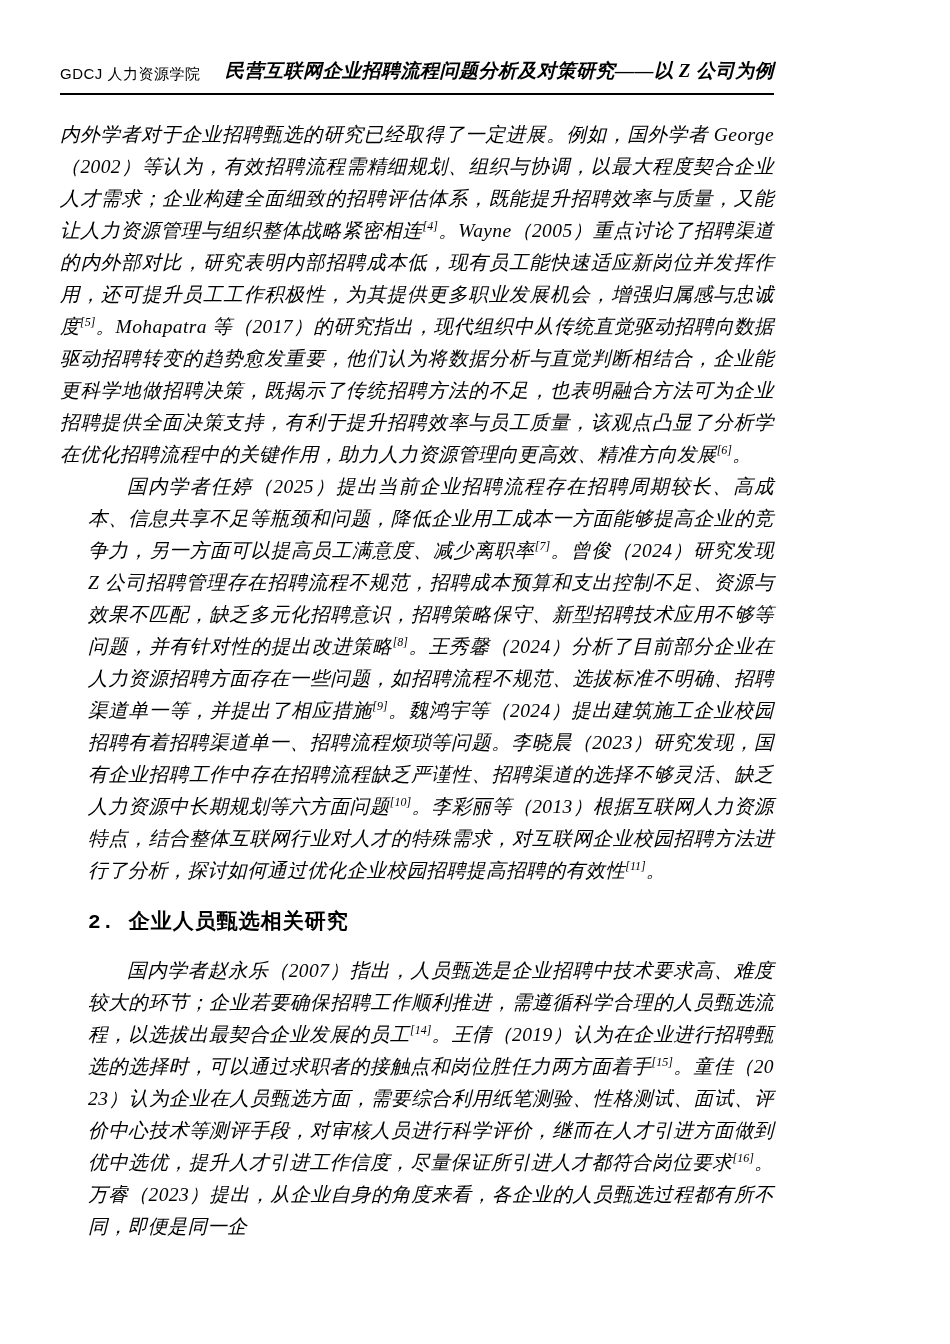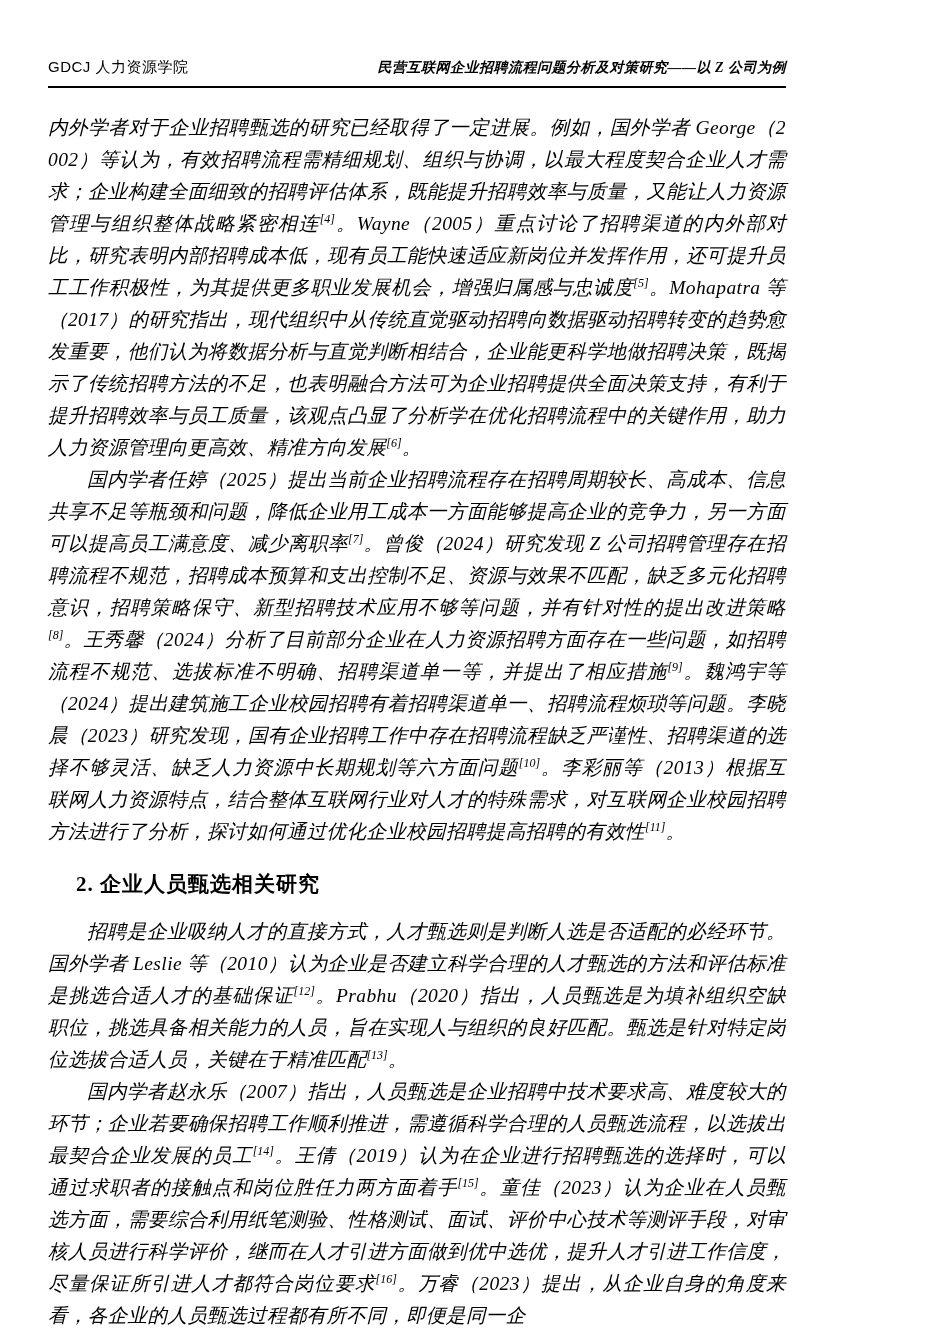--- a/index.html
+++ b/index.html
@@ -10,66 +10,66 @@
     background: #ffffff;
     color: #000000;
     font-family: "Liberation Serif", "DejaVu Serif", serif;
     position: relative;
     overflow: hidden;
   }
   .page {
     position: relative;
     width: 834px;
     height: 1344px;
-    padding: 0 48px;
+    padding: 0 60px;
   }
   
   .header {
     display: flex;
     justify-content: space-between;
     align-items: flex-end;
     padding-top: 58px;
     padding-bottom: 9px;
     border-bottom: 2px solid #000;
   }
   .header .institution {
     font-family: "Liberation Sans", "DejaVu Sans", sans-serif;
     font-size: 15px;
     letter-spacing: 0.5px;
     white-space: nowrap;
   }
   .header .running-title {
     font-style: italic;
     font-weight: 600;
-    font-size: 14px;
+    font-size: 19px;
     letter-spacing: 0.5px;
     white-space: nowrap;
   }
   
   .doc-body {
     margin-top: 24px;
     font-size: 19.5px;
     line-height: 32px;
     text-align: justify;
     letter-spacing: 0.4px;
   }
   .doc-body p {
     margin: 0;
     word-break: break-all;
     font-style: italic;
   }
-  .doc-body p.indent { text-indent: 2em; }
+  .doc-body p.indent { text-indent: 2em; margin-left: 28px; }
   .doc-body sup {
     font-size: 12px;
     line-height: 0;
     vertical-align: super;
     letter-spacing: 0;
   }
   .section-heading {
-    font-family: Liberation Serif, serif;
+    font-family: Liberation Mono, monospace;
     font-weight: 700;
     font-size: 21px;
     line-height: 28px;
     margin: 22px 0 18px 0;
     text-indent: 28px;
     text-align: left;
     letter-spacing: 1px;
   }
   
   .footer {
@@ -92,20 +92,19 @@
   </div>
 
   <div class="doc-body">
 
     <p><span>内外学者对于企业招聘甄选的研究已经取得了一定进展。例如，国外学者 George（2002）等认为，有效招聘流程需精细规划、组织与协调，以最大程度契合企业人才需求；企业构建全面细致的招聘评估体系，既能提升招聘效率与质量，又能让人力资源管理与组织整体战略紧密相连</span><sup>[4]</sup><span>。Wayne（2005）重点讨论了招聘渠道的内外部对比，研究表明内部招聘成本低，现有员工能快速适应新岗位并发挥作用，还可提升员工工作积极性，为其提供更多职业发展机会，增强归属感与忠诚度</span><sup>[5]</sup><span>。Mohapatra 等（2017）的研究指出，现代组织中从传统直觉驱动招聘向数据驱动招聘转变的趋势愈发重要，他们认为将数据分析与直觉判断相结合，企业能更科学地做招聘决策，既揭示了传统招聘方法的不足，也表明融合方法可为企业招聘提供全面决策支持，有利于提升招聘效率与员工质量，该观点凸显了分析学在优化招聘流程中的关键作用，助力人力资源管理向更高效、精准方向发展</span><sup>[6]</sup><span>。</span></p>
 
     <p class="indent"><span>国内学者任婷（2025）提出当前企业招聘流程存在招聘周期较长、高成本、信息共享不足等瓶颈和问题，降低企业用工成本一方面能够提高企业的竞争力，另一方面可以提高员工满意度、减少离职率</span><sup>[7]</sup><span>。曾俊（2024）研究发现 Z 公司招聘管理存在招聘流程不规范，招聘成本预算和支出控制不足、资源与效果不匹配，缺乏多元化招聘意识，招聘策略保守、新型招聘技术应用不够等问题，并有针对性的提出改进策略</span><sup>[8]</sup><span>。王秀馨（2024）分析了目前部分企业在人力资源招聘方面存在一些问题，如招聘流程不规范、选拔标准不明确、招聘渠道单一等，并提出了相应措施</span><sup>[9]</sup><span>。魏鸿宇等（2024）提出建筑施工企业校园招聘有着招聘渠道单一、招聘流程烦琐等问题。李晓晨（2023）研究发现，国有企业招聘工作中存在招聘流程缺乏严谨性、招聘渠道的选择不够灵活、缺乏人力资源中长期规划等六方面问题</span><sup>[10]</sup><span>。李彩丽等（2013）根据互联网人力资源特点，结合整体互联网行业对人才的特殊需求，对互联网企业校园招聘方法进行了分析，探讨如何通过优化企业校园招聘提高招聘的有效性</span><sup>[11]</sup><span>。</span></p>
 
     <h2 class="section-heading">2. 企业人员甄选相关研究</h2>
 
-    <p class="indent"><span>招聘是企业吸纳人才的直接方式，人才甄选则是判断人选是否适配的必经环节。国外学者 Leslie 等（2010）认为企业是否建立科学合理的人才甄选的方法和评估标准是挑选合适人才的基础保证</span><sup>[12]</sup><span>。Prabhu（2020）指出，人员甄选是为填补组织空缺职位，挑选具备相关能力的人员，旨在实现人与组织的良好匹配。甄选是针对特定岗位选拔合适人员，关键在于精准匹配</span><sup>[13]</sup><span>。</span></p>
 
     <p class="indent"><span>国内学者赵永乐（2007）指出，人员甄选是企业招聘中技术要求高、难度较大的环节；企业若要确保招聘工作顺利推进，需遵循科学合理的人员甄选流程，以选拔出最契合企业发展的员工</span><sup>[14]</sup><span>。王倩（2019）认为在企业进行招聘甄选的选择时，可以通过求职者的接触点和岗位胜任力两方面着手</span><sup>[15]</sup><span>。童佳（2023）认为企业在人员甄选方面，需要综合利用纸笔测验、性格测试、面试、评价中心技术等测评手段，对审核人员进行科学评价，继而在人才引进方面做到优中选优，提升人才引进工作信度，尽量保证所引进人才都符合岗位要求</span><sup>[16]</sup><span>。万睿（2023）提出，从企业自身的角度来看，各企业的人员甄选过程都有所不同，即便是同一企</span></p>
 
   </div>
 
 
 </div>
 
 </body></html>

